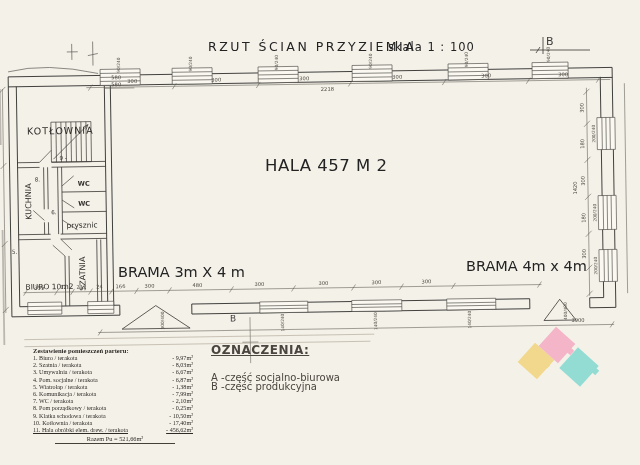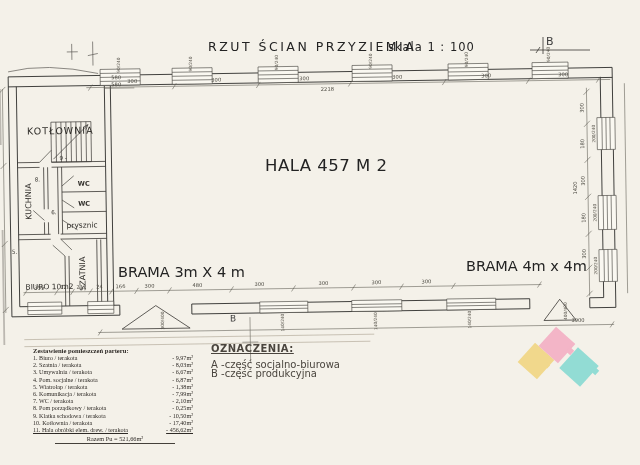--- a/index.html
+++ b/index.html
@@ -13,21 +13,21 @@
   .rlab{fill:#2f2d29}
   .typed{fill:#232323}
   .schedule{position:absolute;left:33px;top:347px;width:160px;
             font-family:"Liberation Serif",serif;color:#2e2a26}
   .s-h{font-size:6.6px;font-weight:bold;margin-bottom:1px}
   .srow{display:flex;justify-content:space-between;font-size:6.1px;line-height:7.2px}
   .srow.u{text-decoration:underline}
   .s-t{font-size:6.3px;text-align:center;border-bottom:1px solid #44403a;
        width:120px;margin:1px 0 0 22px;padding-bottom:1px}
   .legend{position:absolute;left:211px;top:343px;color:#4a453e}
-  .lg-h{font-size:10px;font-weight:bold;text-decoration:underline;letter-spacing:.5px;margin-bottom:6px}
+  .lg-h{font-size:12px;font-weight:bold;text-decoration:underline;letter-spacing:.5px;margin-bottom:16px}
   .lg-l{font-size:10px;line-height:9px}
 </style>
 </head>
 <body>
 
 <div class="stage">
 <svg width="640" height="465" viewBox="0 0 640 465">
 
   <g transform="rotate(-0.9 320 192)">
 

